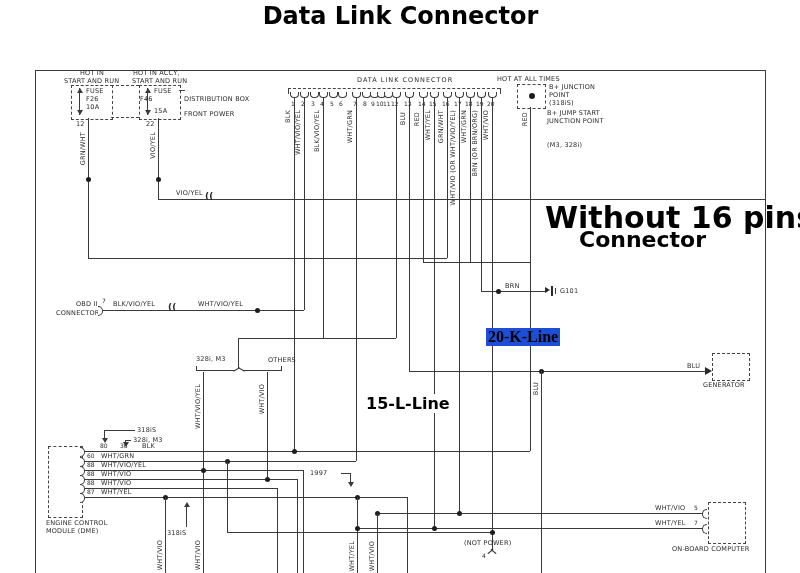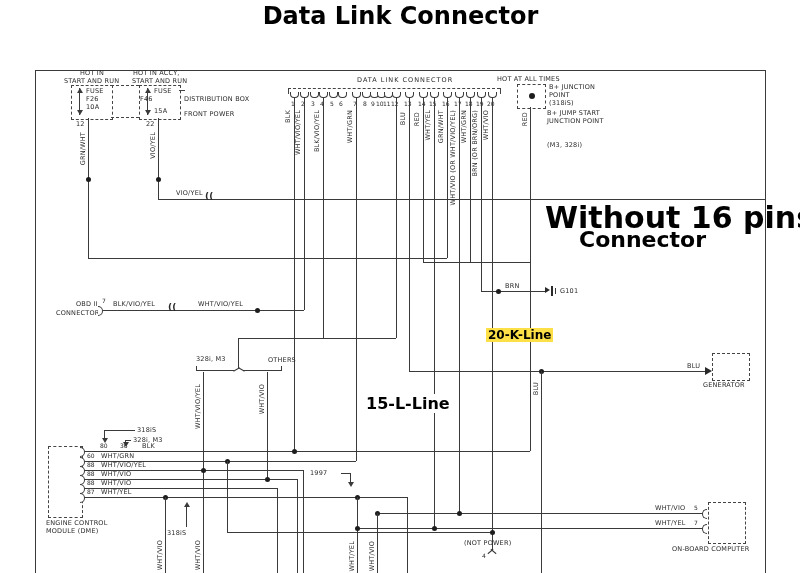--- a/index.html
+++ b/index.html
@@ -166,21 +166,21 @@
   <div class="h" style="left:481px;top:291px;width:64px;"></div>
   <div class="dot" style="left:498px;top:291px;"></div>
   <div class="t" style="left:505px;top:283px;">BRN</div>
   <div class="arrrt" style="left:545px;top:287px;border-left-width:5px;border-top-width:3px;border-bottom-width:3px;"></div>
   <div class="v" style="left:551px;top:286px;height:10px;background:#2a2a2a;width:2px;"></div>
   <div class="v" style="left:555px;top:288px;height:6px;"></div>
   <div class="t" style="left:560px;top:288px;">G101</div>
 
   <div class="big ctr" style="left:545px;top:200px;width:195px;font-size:30px;">Without 16 pins</div>
   <div class="big ctr" style="left:545px;top:227px;width:195px;font-size:22px;">Connector</div>
-  <div class="big" style="left:486px;top:328px;font-size:12px;background:#fde047;padding:0 2px;">20-K-Line</div>
+  <div class="big" style="left:486px;top:328px;font-size:16px;background:#1d4ed8;padding:0 2px;font-family:Liberation Serif, serif;">20-K-Line</div>
   <div class="big" style="left:364px;top:394px;font-size:16px;background:#fff;padding:0 2px;">15-L-Line</div>
 
   <div class="t" style="left:76px;top:301px;">OBD II</div>
   <div class="t" style="left:56px;top:310px;">CONNECTOR</div>
   <div class="hookr" style="left:98px;top:306px;"></div>
   <div class="pn" style="left:102px;top:298px;">7</div>
   <div class="h" style="left:103px;top:310px;width:201px;"></div>
   <div class="t" style="left:113px;top:301px;">BLK/VIO/YEL</div>
   <div class="t" style="left:168px;top:304px;font-size:9px;font-weight:bold;">((</div>
   <div class="t" style="left:198px;top:301px;">WHT/VIO/YEL</div>

